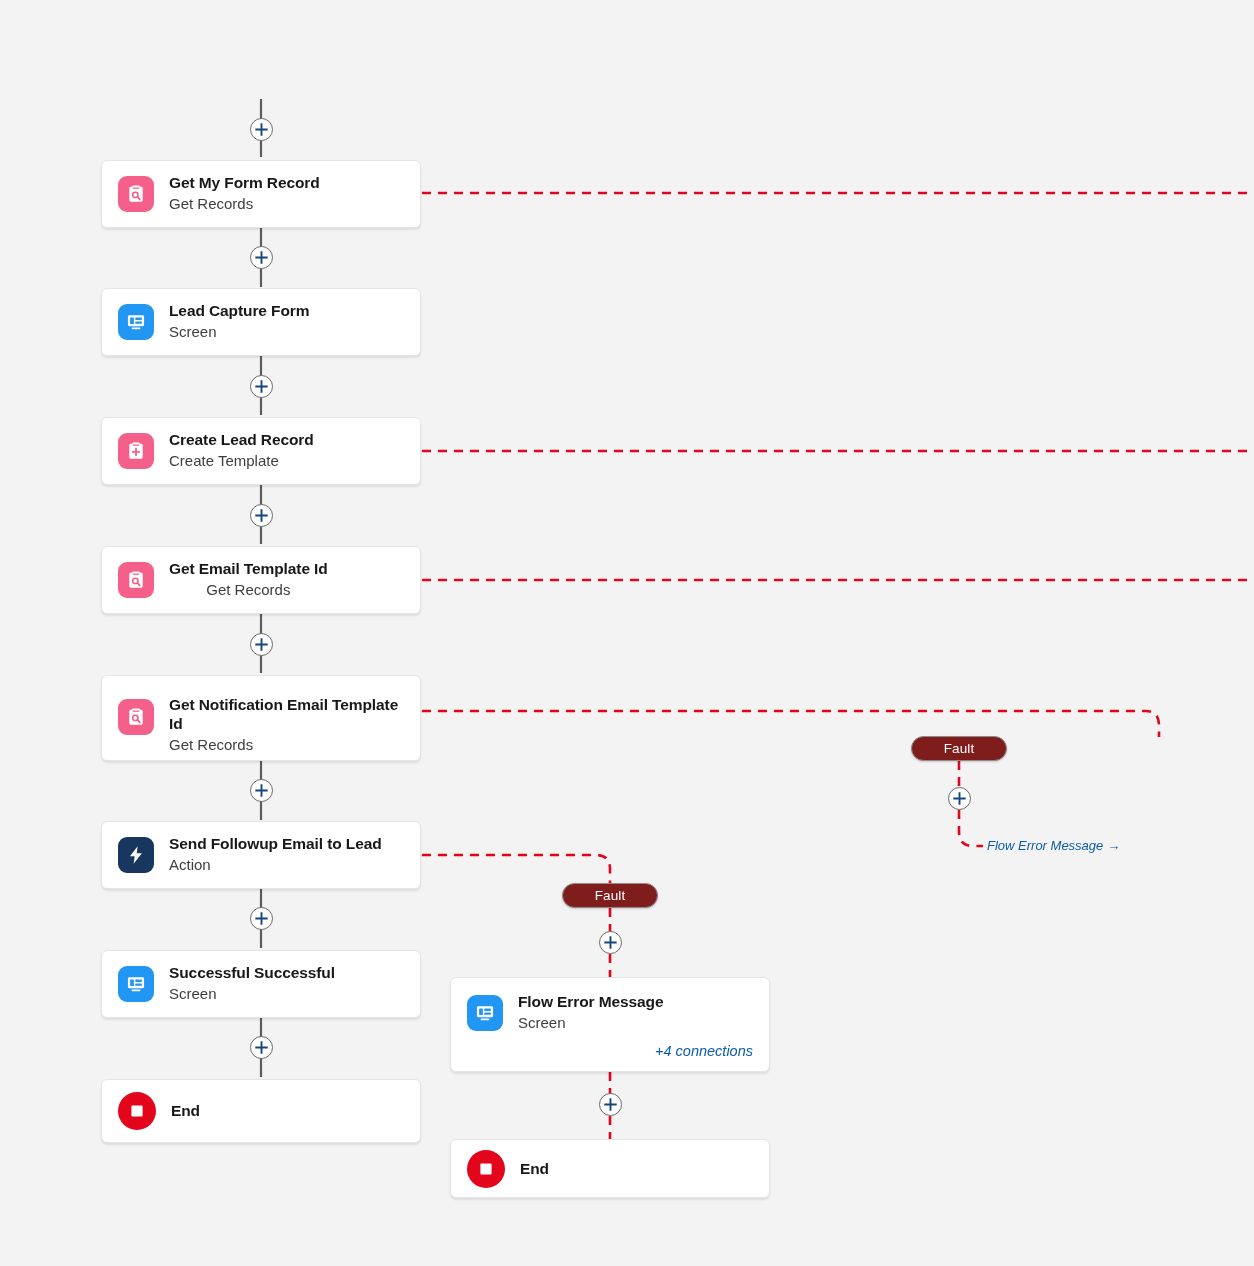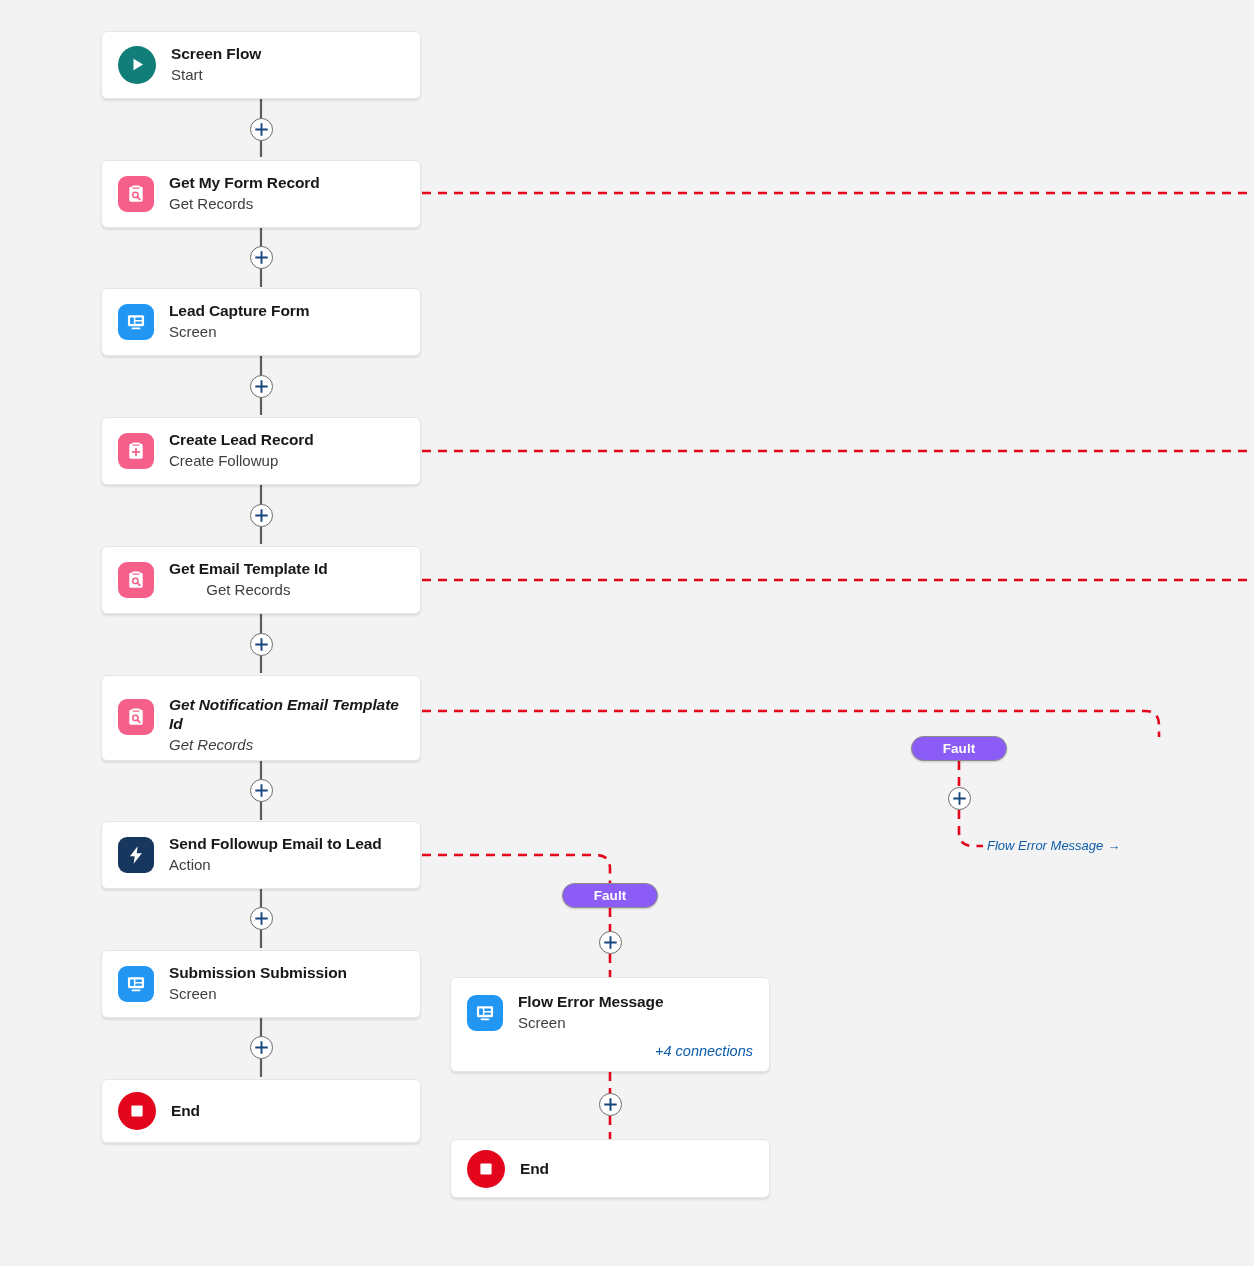--- a/index.html
+++ b/index.html
@@ -119,25 +119,25 @@
   }
   .plus svg { display: block; }
 
   
   .fault {
     position: absolute;
     box-sizing: border-box;
     height: 25px;
     padding: 0 21px;
     border-radius: 13px;
-    background: #8b5cf6;
+    background: #7f1d1d;
     border: 1px solid #8c8c8c;
     color: #ffffff;
     font-size: 13.5px;
-    font-weight: bold;
+    font-weight: normal;
     letter-spacing: 0.1px;
     display: flex;
     align-items: center;
     justify-content: center;
     box-shadow: 0 1px 2px rgba(0,0,0,0.18);
   }
 
   
   .goto {
     position: absolute;
@@ -183,33 +183,20 @@
       <path d="M422 855 H 596 Q 610 855 610 869 V 884"></path>
 
       <path d="M610 908 V 932"></path>
       <path d="M610 954 V 978"></path>
 
       <path d="M610 1072 V 1094"></path>
       <path d="M610 1116 V 1139"></path>
     </g>
   </svg>
 
-  <div class="node" style="left:101px; top:31px; width:320px; height:68px;">
-    <div class="node-row">
-      <span class="ic ic-start">
-        <svg width="17" height="17" viewBox="0 0 17 17">
-          <polygon points="4.5,2.8 14,8.5 4.5,14.2" fill="#ffffff"></polygon>
-        </svg>
-      </span>
-      <span class="node-text">
-        <span class="node-title">Screen Flow</span>
-        <span class="node-sub">Start</span>
-      </span>
-    </div>
-  </div>
 
   <div class="plus" style="left:250px; top:118px;">
     <svg width="15" height="15" viewBox="0 0 15 15">
       <path d="M7.5 1.3 V13.7 M1.3 7.5 H13.7" stroke="#17457e" stroke-width="1.9"></path>
     </svg>
   </div>
 
   <div class="node" style="left:101px; top:160px; width:320px; height:68px;">
     <div class="node-row">
       <span class="ic ic-get">
@@ -261,21 +248,21 @@
     <div class="node-row">
       <span class="ic ic-create">
         <svg width="22" height="22" viewBox="0 0 24 24">
           <path d="M9 2.6h6a1 1 0 0 1 1 1v1.2H8V3.6a1 1 0 0 1 1-1z" fill="#ffffff"></path>
           <path d="M6.3 4.1h2.1v2.3h7.2V4.1h2.1a1.6 1.6 0 0 1 1.6 1.6v13.1a1.6 1.6 0 0 1-1.6 1.6H6.3a1.6 1.6 0 0 1-1.6-1.6V5.7a1.6 1.6 0 0 1 1.6-1.6z" fill="#ffffff"></path>
           <path d="M12 9.4 V16.6 M8.4 13 H15.6" stroke="#f5608a" stroke-width="2" stroke-linecap="round"></path>
         </svg>
       </span>
       <span class="node-text">
         <span class="node-title">Create Lead Record</span>
-        <span class="node-sub">Create Followup</span>
+        <span class="node-sub">Create Template</span>
       </span>
     </div>
   </div>
 
   <div class="plus" style="left:250px; top:504px;">
     <svg width="15" height="15" viewBox="0 0 15 15">
       <path d="M7.5 1.3 V13.7 M1.3 7.5 H13.7" stroke="#17457e" stroke-width="1.9"></path>
     </svg>
   </div>
 
@@ -296,21 +283,21 @@
     </div>
   </div>
 
   <div class="plus" style="left:250px; top:633px;">
     <svg width="15" height="15" viewBox="0 0 15 15">
       <path d="M7.5 1.3 V13.7 M1.3 7.5 H13.7" stroke="#17457e" stroke-width="1.9"></path>
     </svg>
   </div>
 
   <div class="node" style="left:101px; top:675px; width:320px; height:86px;">
-    <div class="node-row" style="align-items:flex-start; padding-top:14px;font-style:italic;">
+    <div class="node-row" style="align-items:flex-start; padding-top:14px;">
       <span class="ic ic-get" style="margin-top:4px;">
         <svg width="22" height="22" viewBox="0 0 24 24">
           <path d="M9 2.6h6a1 1 0 0 1 1 1v1.2H8V3.6a1 1 0 0 1 1-1z" fill="#ffffff"></path>
           <path d="M6.3 4.1h2.1v2.3h7.2V4.1h2.1a1.6 1.6 0 0 1 1.6 1.6v13.1a1.6 1.6 0 0 1-1.6 1.6H6.3a1.6 1.6 0 0 1-1.6-1.6V5.7a1.6 1.6 0 0 1 1.6-1.6z" fill="#ffffff"></path>
           <circle cx="11.3" cy="13" r="2.9" fill="none" stroke="#f5608a" stroke-width="1.7"></circle>
           <path d="M13.5 15.2l2.6 2.6" stroke="#f5608a" stroke-width="1.9" stroke-linecap="round"></path>
         </svg>
       </span>
       <span class="node-text">
         <span class="node-title" style="max-width:235px;">Get Notification Email Template Id</span>
@@ -350,21 +337,21 @@
       <span class="ic ic-screen">
         <svg width="22" height="22" viewBox="0 0 24 24">
           <rect x="3.2" y="4.6" width="17.6" height="12" rx="1.5" fill="#ffffff"></rect>
           <rect x="5.6" y="7.1" width="4.1" height="7" rx="0.6" fill="#2196f3"></rect>
           <rect x="11.2" y="7.1" width="7.2" height="2.6" rx="0.6" fill="#2196f3"></rect>
           <rect x="11.2" y="11.4" width="7.2" height="2.6" rx="0.6" fill="#2196f3"></rect>
           <rect x="7.2" y="18" width="9.6" height="1.9" rx="0.9" fill="#ffffff"></rect>
         </svg>
       </span>
       <span class="node-text">
-        <span class="node-title">Submission Submission</span>
+        <span class="node-title">Successful Successful</span>
         <span class="node-sub">Screen</span>
       </span>
     </div>
   </div>
 
   <div class="plus" style="left:250px; top:1036px;">
     <svg width="15" height="15" viewBox="0 0 15 15">
       <path d="M7.5 1.3 V13.7 M1.3 7.5 H13.7" stroke="#17457e" stroke-width="1.9"></path>
     </svg>
   </div>

